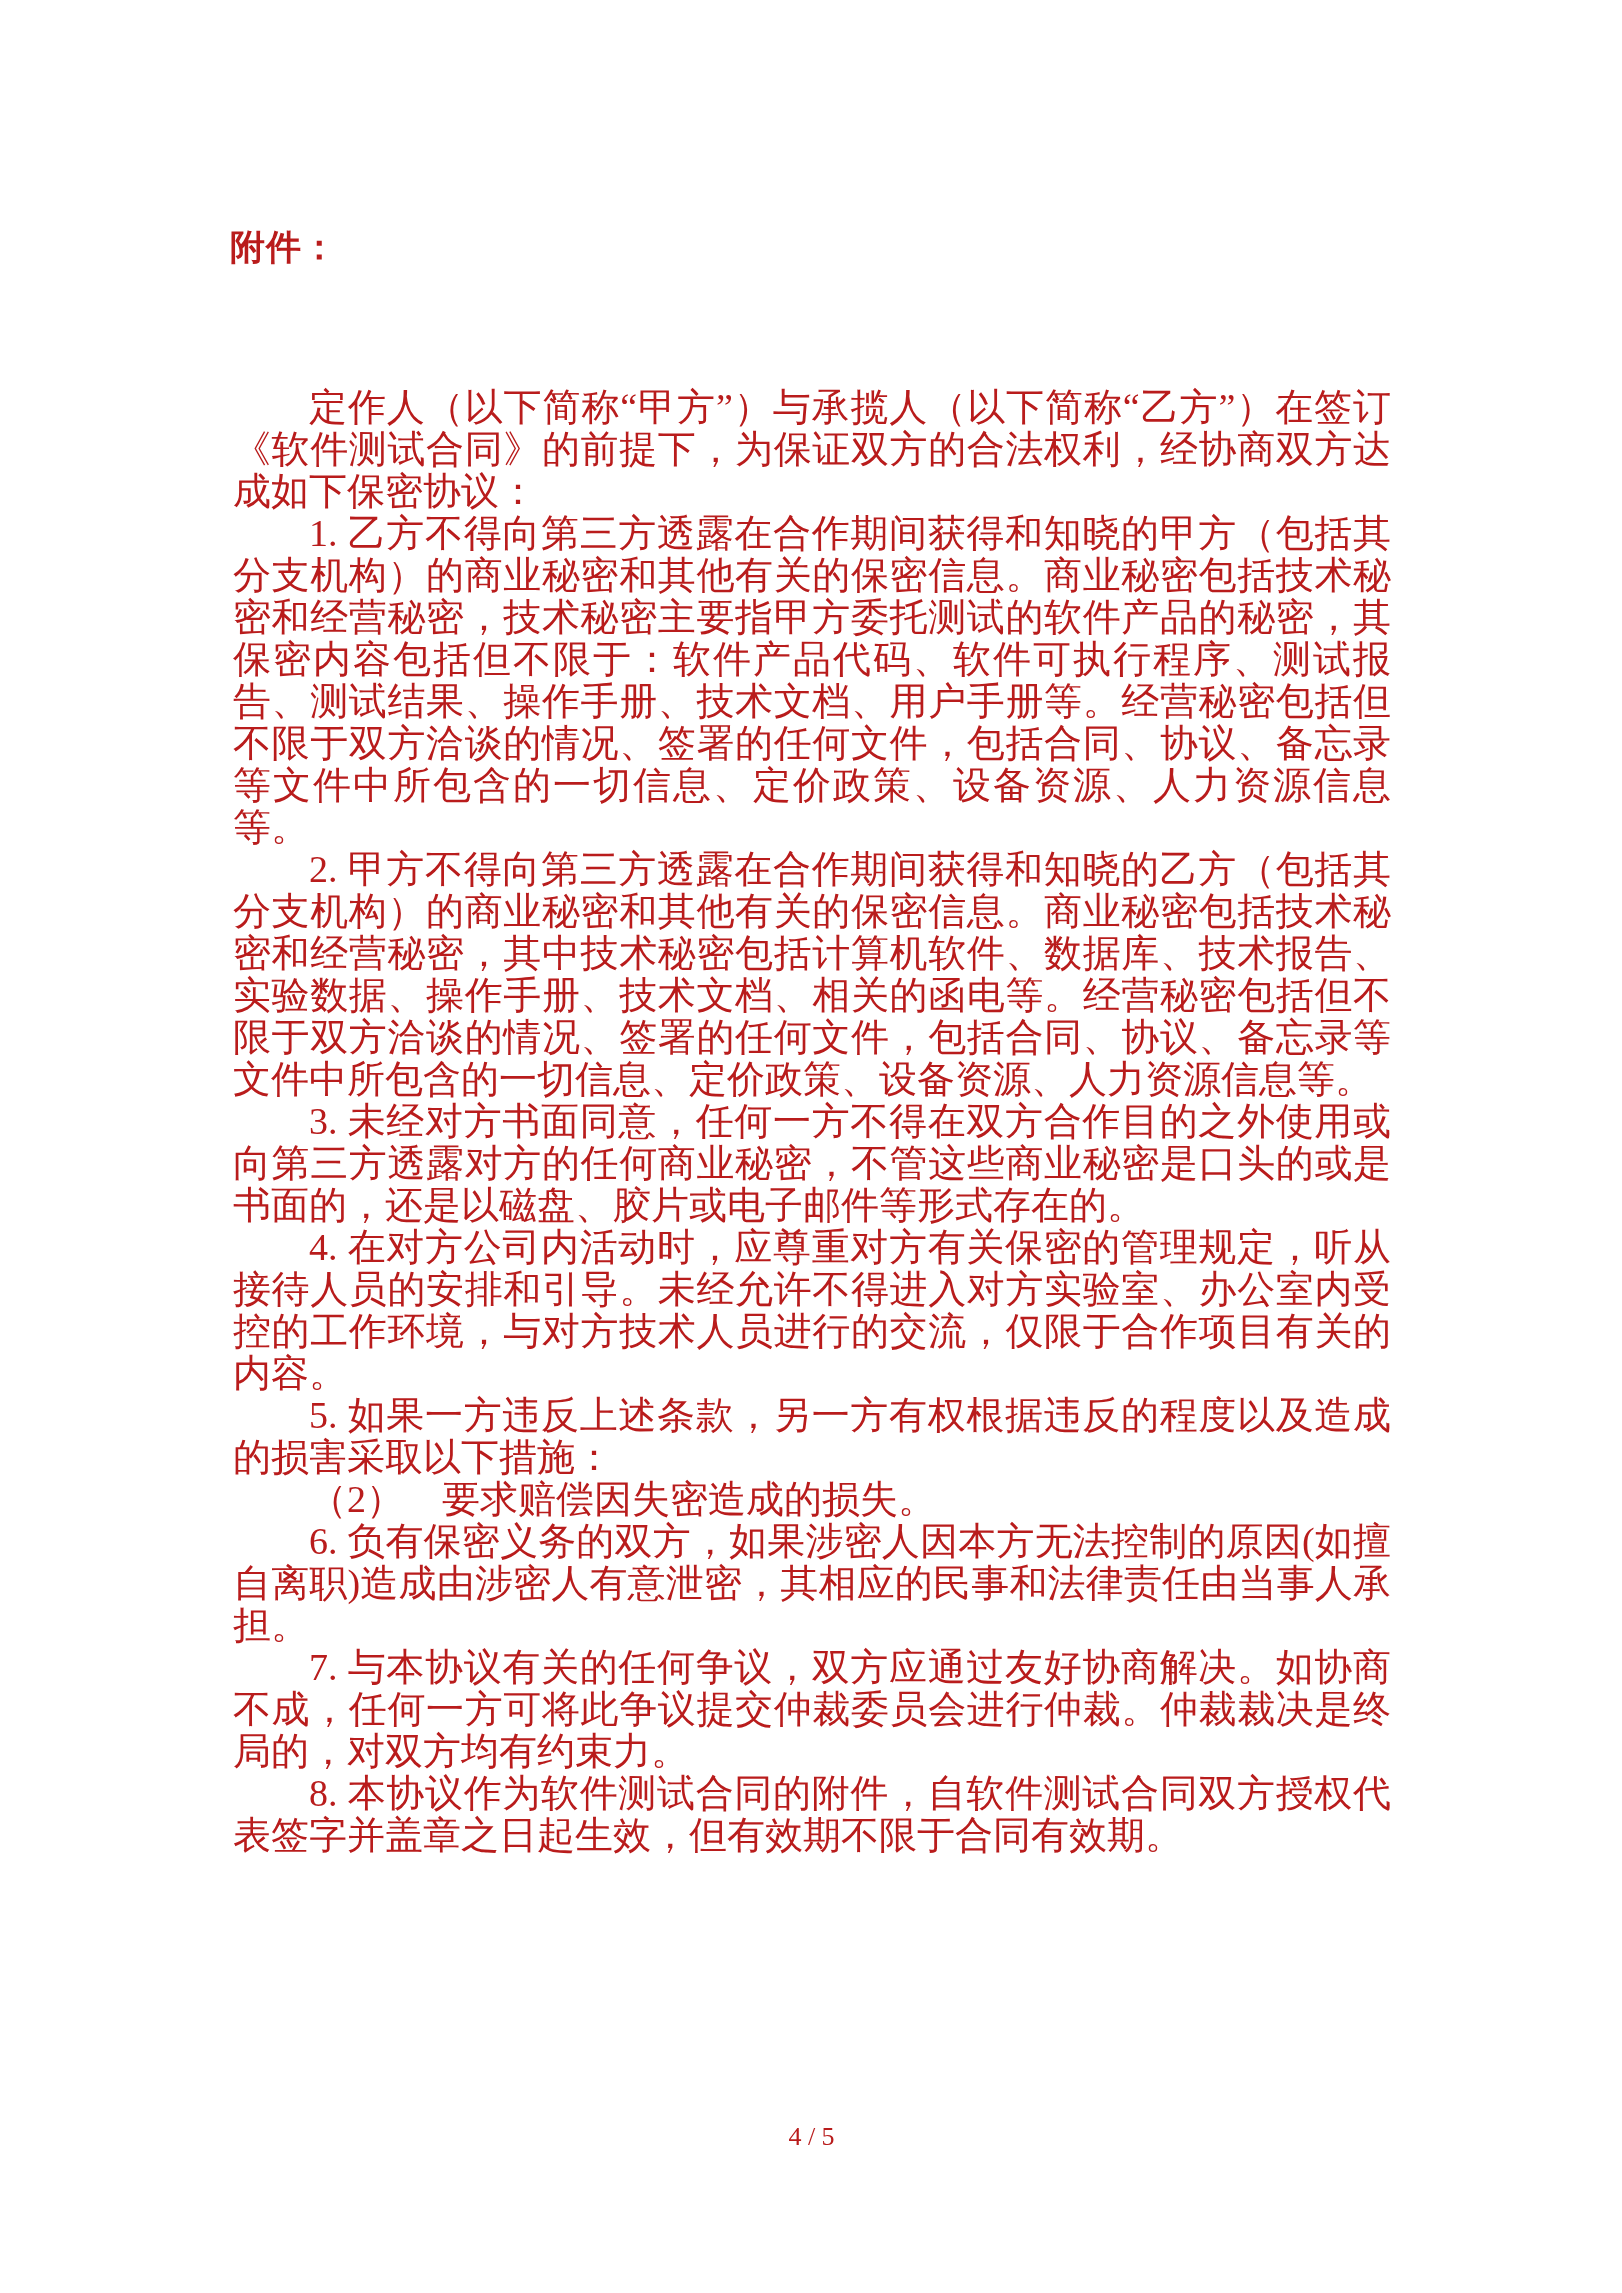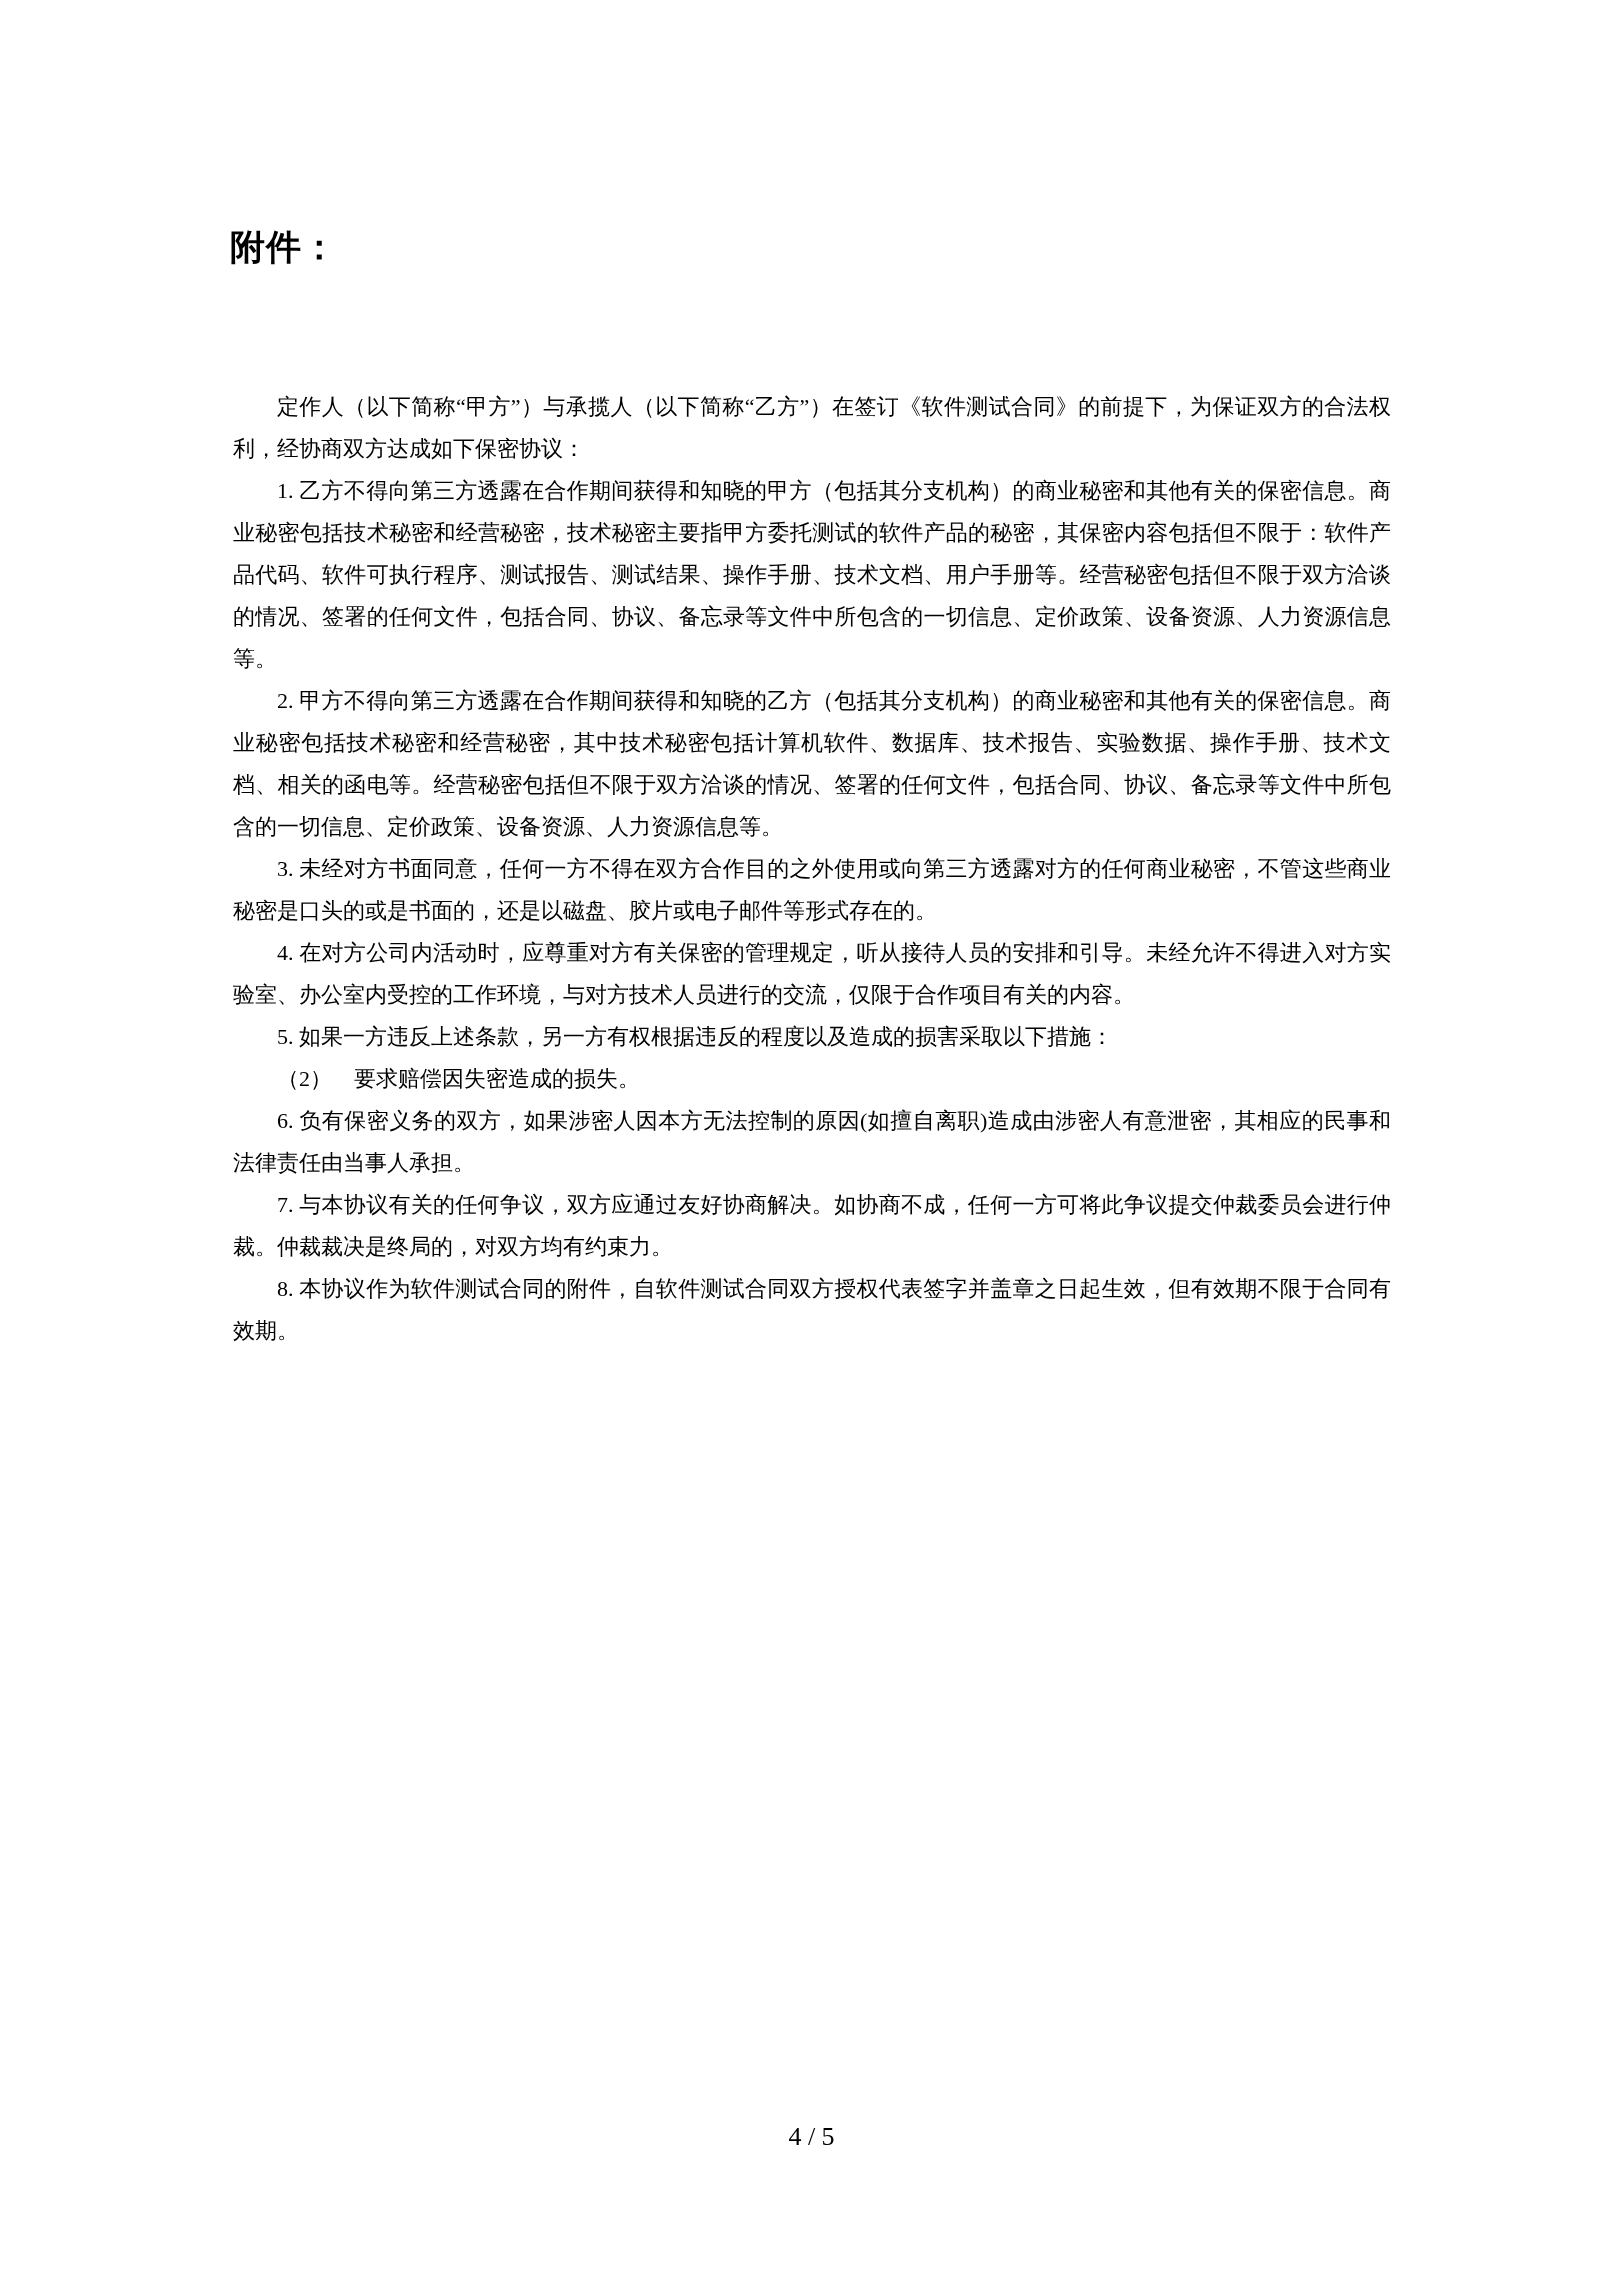--- a/index.html
+++ b/index.html
@@ -5,21 +5,21 @@
   html, body {
     margin: 0;
     padding: 0;
     background: #ffffff;
   }
   .page {
     position: relative;
     width: 1623px;
     height: 2194px;
     background: #ffffff;
-    color: #000000;
+    color: #b91c1c;
     font-family: "Liberation Serif", "DejaVu Serif", serif;
     overflow: hidden;
   }
   .attachment-label {
     position: absolute;
     left: 230px;
     top: 224px;
     font-size: 35px;
     font-weight: bold;
     font-family: "Liberation Sans", "DejaVu Sans", sans-serif;
@@ -32,21 +32,21 @@
     width: 100%;
     text-align: center;
     font-size: 34px;
     line-height: 36px;
   }
   .doc-body {
     position: absolute;
     left: 233px;
     top: 386px;
     width: 1158px;
-    font-size: 22px;
+    font-size: 38px;
     line-height: 42px;
     text-align: justify;
     text-justify: inter-ideograph;
     font-family: Liberation Serif, serif;
   }
   .doc-body p.para {
     margin: 0;
     padding: 0;
     text-indent: 2em;
   }

